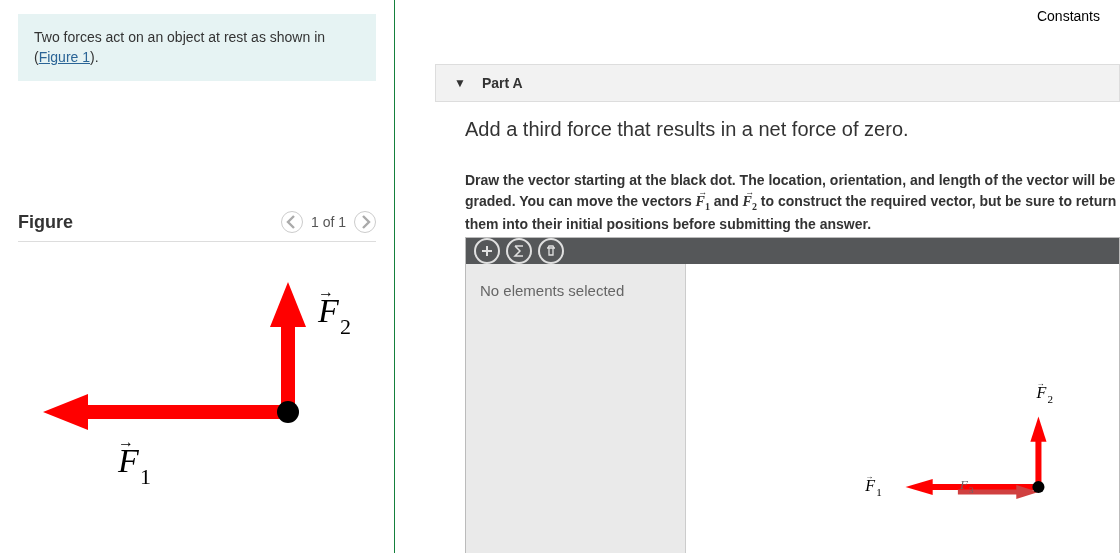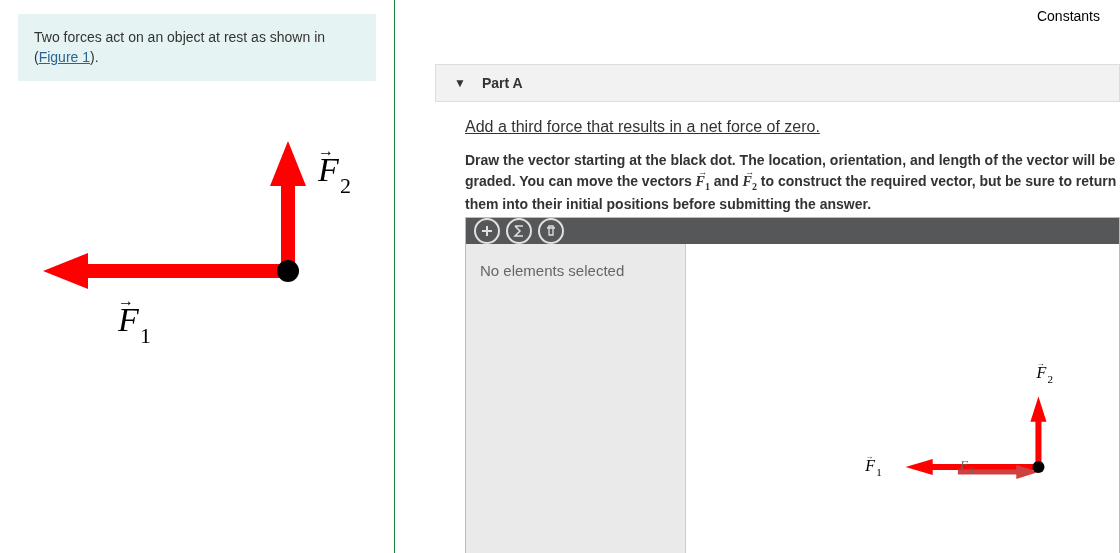--- a/index.html
+++ b/index.html
@@ -94,23 +94,22 @@
     font-size: 12px;
   }
   .part-label {
     font-weight: 700;
     font-size: 14px;
   }
   .part-body {
     padding: 16px 0 0 70px;
   }
   .prompt {
-    font-size: 16px;
-    margin-bottom: 14px;
-    text-decoration: underline;
+    font-size: 20px;
+    margin-bottom: 29px;
   }
   .instructions {
     font-size: 14px;
     font-weight: 700;
     line-height: 1.5;
     margin-bottom: 2px;
   }
   .vec-inline {
     font-family: "Times New Roman", serif;
     font-style: italic;
@@ -175,20 +174,36 @@
 </head>
 <body>
 
 <div class="app">
 
   <div class="left-panel">
     <div class="problem-box">
       <span>Two forces act on an object at rest as shown in (</span><span class="figure-link">Figure 1</span><span>).</span>
     </div>
 
+    <div class="figure-header">
+      <div class="figure-title">Figure</div>
+      <div class="pager">
+        <div class="pager-btn">
+          <svg viewBox="0 0 10 10">
+              <path d="M6 2 L3 5 L6 8" stroke="#aaa" stroke-width="1.2" fill="none"></path>
+            </svg>
+        </div>
+        <span>1 of 1</span>
+        <div class="pager-btn">
+          <svg viewBox="0 0 10 10">
+              <path d="M4 2 L7 5 L4 8" stroke="#aaa" stroke-width="1.2" fill="none"></path>
+            </svg>
+        </div>
+      </div>
+    </div>
 
     <div class="figure-canvas">
       <svg width="340" height="240" viewBox="0 0 340 240">
 
         <line x1="270" y1="150" x2="55" y2="150" stroke="#f00" stroke-width="14"></line>
         <polygon points="25,150 70,132 70,168" fill="#f00"></polygon>
 
         <line x1="270" y1="150" x2="270" y2="50" stroke="#f00" stroke-width="14"></line>
         <polygon points="270,20 252,65 288,65" fill="#f00"></polygon>
 

